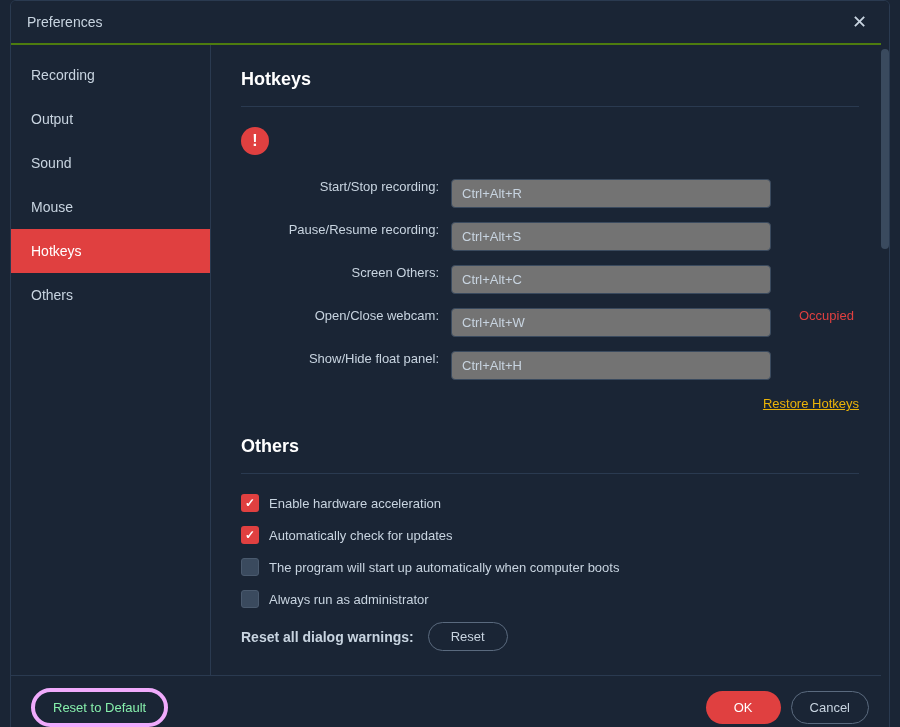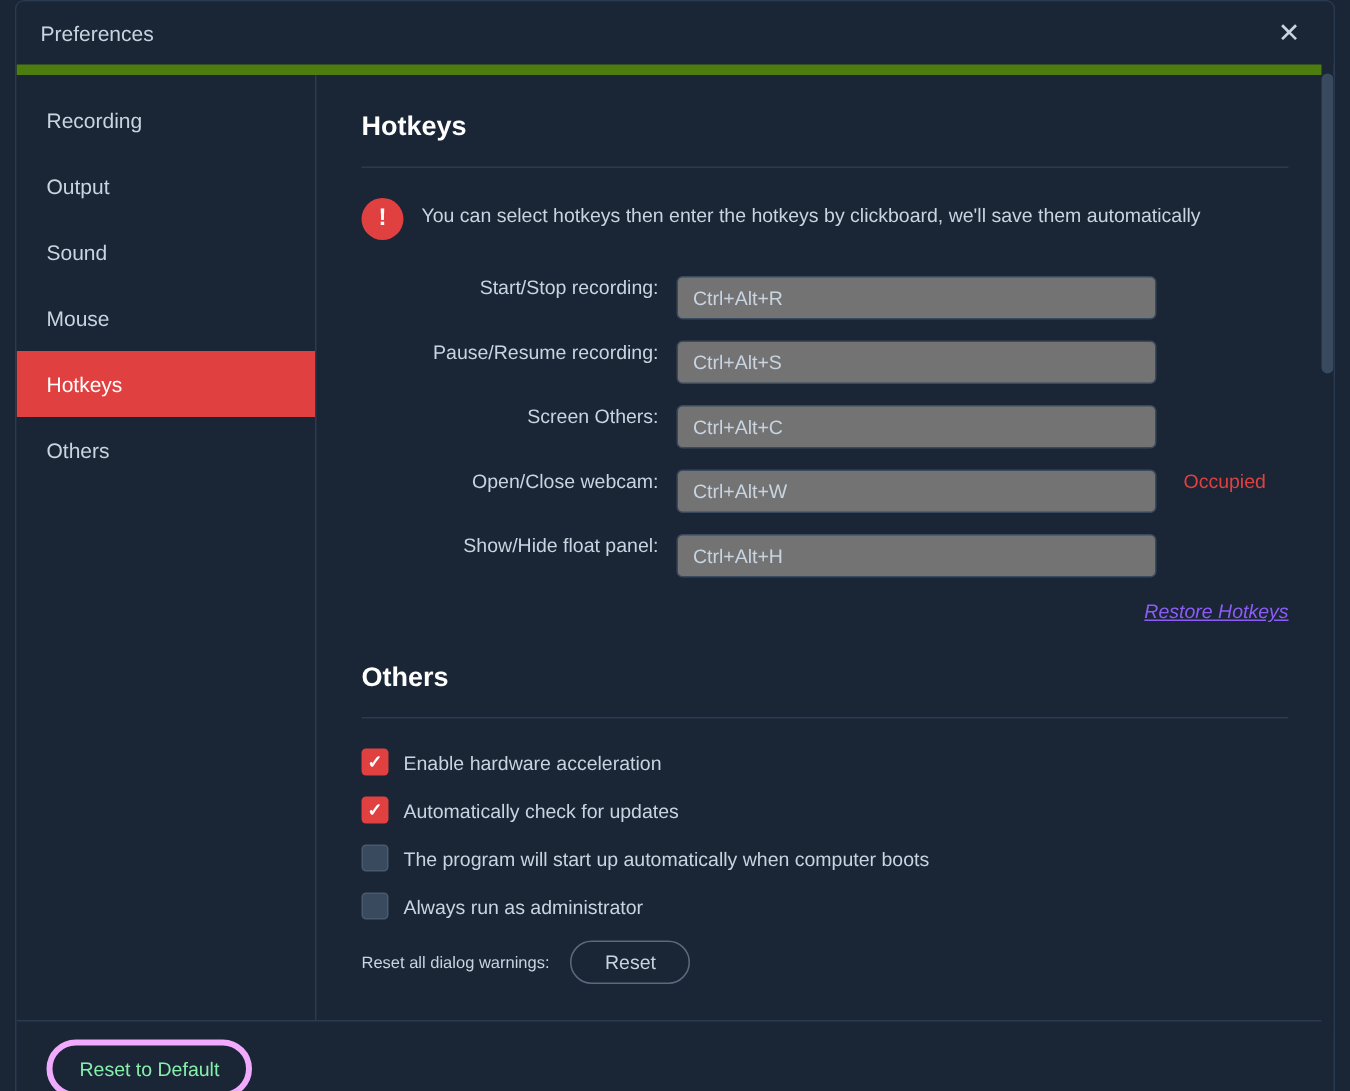--- a/index.html
+++ b/index.html
@@ -22,21 +22,21 @@
       color: #c8d4e0;
       position: relative;
       overflow: hidden;
     }
     .dialog-title-bar {
       background: #1a2535;
       padding: 10px 16px;
       display: flex;
       align-items: center;
       justify-content: space-between;
-      border-bottom: 7px solid #4d7c0f;
+      border-bottom: 2px solid #4d7c0f;
       flex-shrink: 0;
     }
     .dialog-title {
       color: #c8d4e0;
       font-size: 14px;
       font-weight: normal;
     }
     .close-btn {
       background: none;
       border: none;
@@ -128,33 +128,32 @@
       border: 1px solid #3a4a5e;
       border-radius: 4px;
       padding: 6px 10px;
       color: #c8d4e0;
       font-size: 13px;
       outline: none;
     }
     .occupied-label {
       color: #e04040;
       font-size: 13px;
-      margin-left: 18px;
+      margin-left: 28px;
     }
     .restore-link {
       text-align: right;
       margin-top: 8px;
       margin-bottom: 24px;
     }
     .restore-link a {
-      color: #8b5cf6;
+      color: #eab308;
       text-decoration: underline;
       font-size: 13px;
       cursor: pointer;
-      font-style: italic;
     }
     .others-section { margin-top: 8px; }
     .checkbox-row {
       display: flex;
       align-items: center;
       gap: 10px;
       margin-bottom: 14px;
     }
     .checkbox-box {
       width: 18px;
@@ -183,22 +182,23 @@
       font-size: 13px;
       color: #c8d4e0;
     }
     .reset-row {
       display: flex;
       align-items: center;
       gap: 14px;
       margin-top: 8px;
     }
     .reset-row-label {
-      font-size: 11px;
-      color: #c8d4e0;
+      font-size: 14px;
+      color: #c8d4e0;
+      font-weight: bold;
     }
     .reset-btn {
       background: transparent;
       border: 1px solid #5a6a7e;
       color: #c8d4e0;
       padding: 6px 22px;
       border-radius: 20px;
       cursor: pointer;
       font-size: 13px;
     }
@@ -282,21 +282,20 @@
     </div>
 
     <div class="main-content">
 
       <div>
         <div class="section-title">Hotkeys</div>
         <hr class="section-divider">
 
         <div class="info-box">
           <div class="info-icon">!</div>
-          <div class="info-text">You can select hotkeys then enter the hotkeys by clickboard, we'll save them automatically</div>
         </div>
 
         <div class="hotkey-row">
           <div class="hotkey-label">Start/Stop recording:</div>
           <input class="hotkey-input" value="Ctrl+Alt+R" type="text" style="">
         </div>
         <div class="hotkey-row">
           <div class="hotkey-label">Pause/Resume recording:</div>
           <input class="hotkey-input" value="Ctrl+Alt+S" type="text" style="">
         </div>
@@ -356,14 +355,18 @@
 
     <div class="scrollbar-track">
       <div class="scrollbar-thumb"></div>
     </div>
   </div>
 
   <div class="dialog-footer">
     <div class="footer-left">
       <button class="btn-reset-default">Reset to Default</button>
     </div>
+    <div class="footer-right">
+      <button class="btn-ok">OK</button>
+      <button class="btn-cancel">Cancel</button>
+    </div>
   </div>
 </div>
 
 </body></html>

